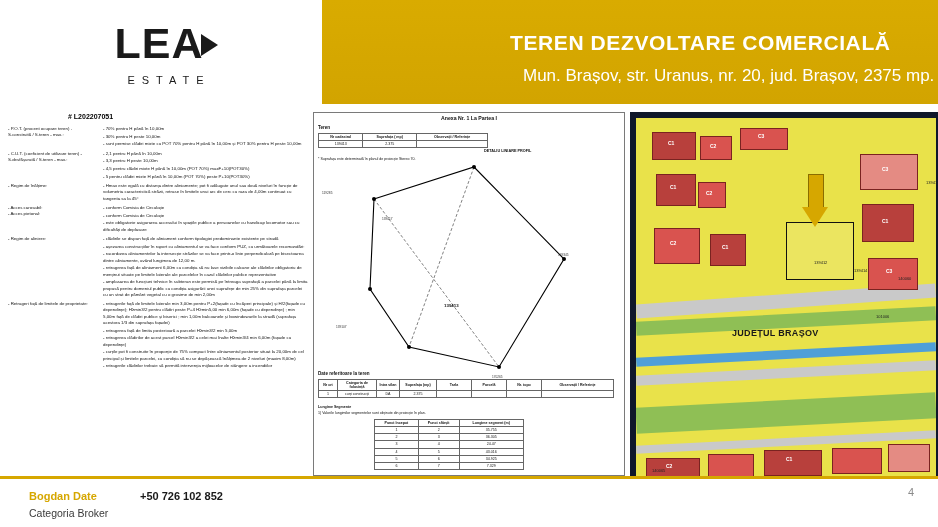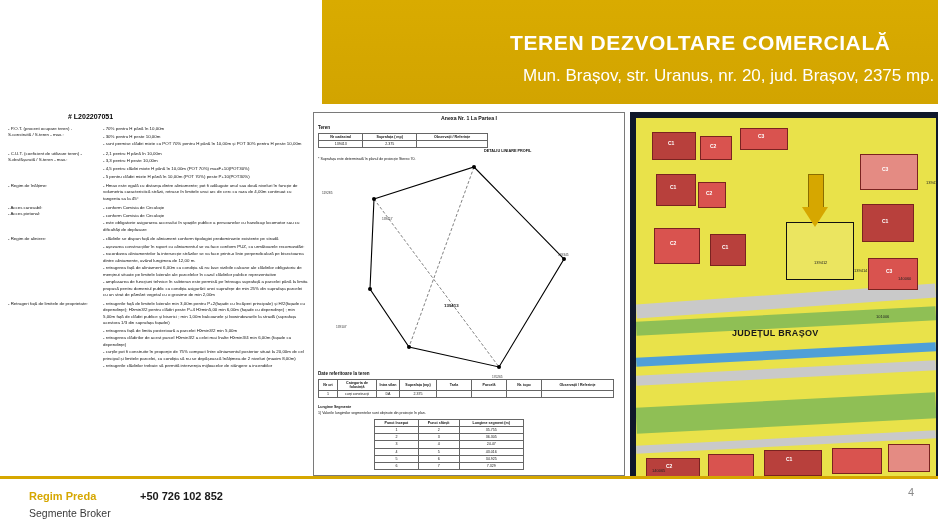--- a/index.html
+++ b/index.html
@@ -337,20 +337,28 @@
     font-size: 11px;
     color: #8a8a8a;
   }
 </style>
 </head>
 <body>
 
 <div class="slide">
 
   <div class="header">
+    <div class="header-left">
+      <div class="logo-wrap">
+        <div class="logo-text">
+          <span>LEA</span><span class="logo-arrow"></span>
+        </div>
+        <div class="logo-sub">ESTATE</div>
+      </div>
+    </div>
     <div class="header-right">
       <div class="header-title">TEREN DEZVOLTARE COMERCIALĂ</div>
       <div class="header-subtitle">Mun. Brașov, str. Uranus, nr. 20, jud. Brașov, 2375 mp.</div>
     </div>
   </div>
 
   <div class="body-area">
 
     <div class="left-col">
       <span class="code"># L202207051</span>
@@ -603,18 +611,18 @@
       <div class="map-lbl" style="left:16px; top:350px;">140065</div>
       <div class="map-lbl" style="left:262px; top:158px;">140060</div>
       <div class="map-lbl" style="left:240px; top:196px;">101006</div>
 
       <div class="map-judet">JUDEȚUL BRAȘOV</div>
     </div>
   </div>
 
   <div class="footer">
     <div class="footer-bar"></div>
-    <div class="footer-name">Regim Preda</div>
-    <div class="footer-role">Segmente Broker</div>
+    <div class="footer-name">Bogdan Date</div>
+    <div class="footer-role">Categoria Broker</div>
     <div class="footer-phone">+50 726 102 852</div>
     <div class="page-num">4</div>
   </div>
 </div>
 
 </body></html>

